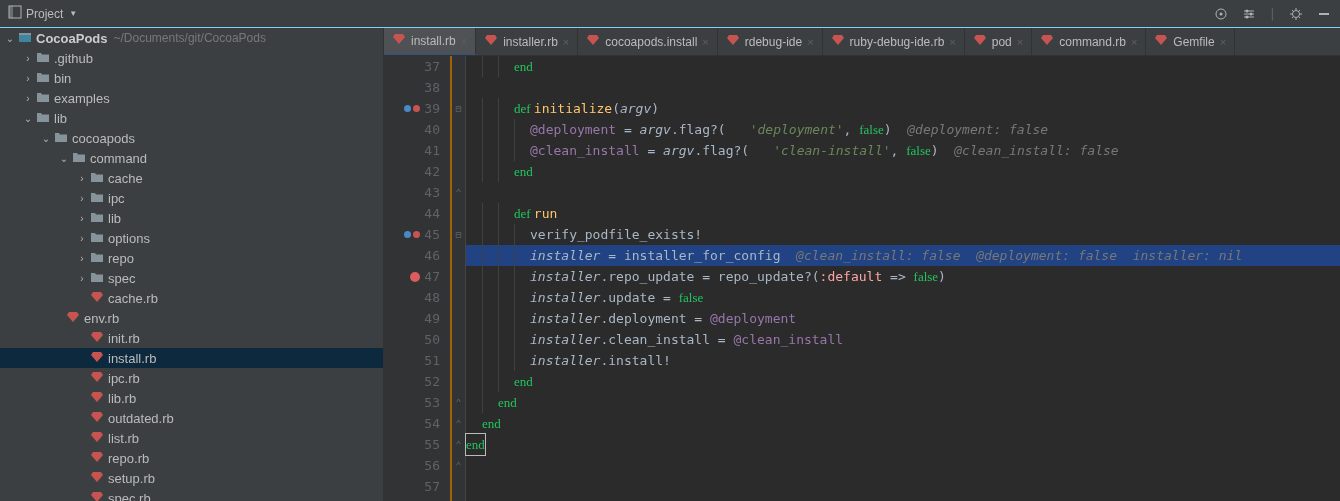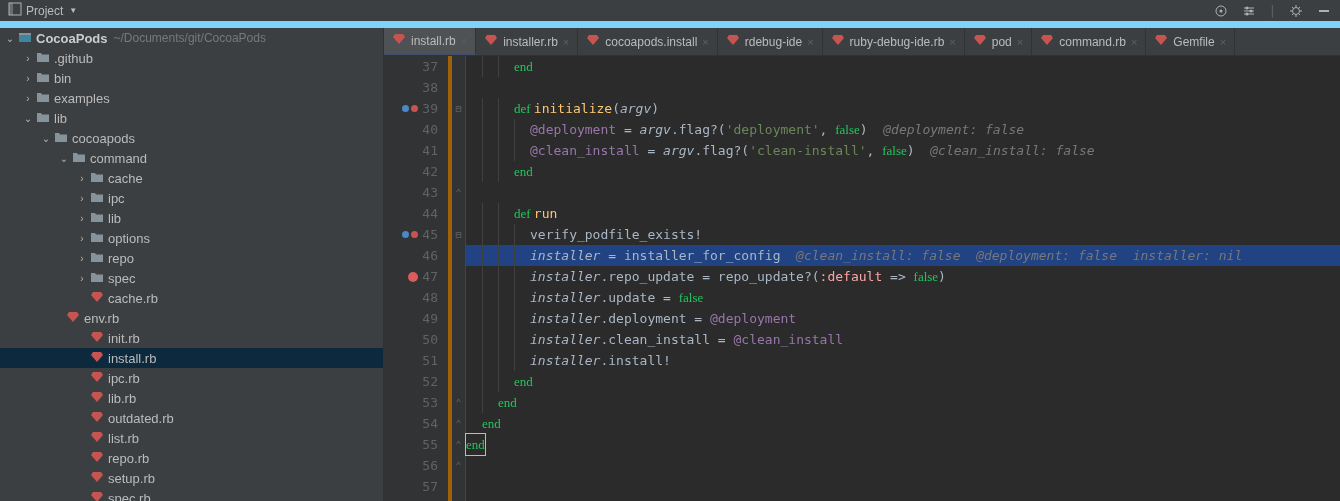--- a/index.html
+++ b/index.html
@@ -10,21 +10,21 @@
   color: #a9b7c6;
   width: 1340px;
   height: 501px;
   overflow: hidden;
   display: flex;
   flex-direction: column;
 }
 .top-bar {
   height: 28px;
   background: #3c3f41;
-  border-bottom: 7px solid #7dd3fc;
+  border-bottom: 1px solid #7dd3fc;
   display: flex;
   align-items: center;
   padding: 0 8px;
 }
 .project-label {
   display: flex;
   align-items: center;
   gap: 4px;
   font-family: -apple-system, "Segoe UI", sans-serif;
   font-size: 12px;
@@ -83,21 +83,21 @@
 .tab.active {
   background: #4e5254;
   border-bottom: 2px solid #40516f;
 }
 .tab-close { color: #5e6060; font-size: 11px; cursor: pointer; }
 
 .code-scroll { flex: 1; display: flex; overflow: hidden; font-size: 13px; line-height: 21px;}
 .gutter {
   width: 68px;
   background: #313335;
-  border-right: 4px solid #a16207;
+  border-right: 2px solid #a16207;
   text-align: right;
   color: #606366;
   padding-top: 0;
 }
 .gutter-line { height: 21px; padding-right: 10px; display:flex; justify-content:flex-end; align-items:center; gap:4px;}
 .gutter-marker { display:flex; gap:2px; align-items:center;}
 .bp-dot { width:10px; height:10px; background:#db5c5c; border-radius:50%; display:inline-block;}
 .ov-dot { width:7px; height:7px; border-radius:50%; display:inline-block;}
 .ov-blue { background:#4a88c7;}
 .ov-red { background:#c75450;}
@@ -109,21 +109,21 @@
 }
 .fold-line { height:21px; display:flex; align-items:center; justify-content:center; color:#606366; font-size:10px;}
 
 .code-content { flex:1; position:relative; }
 .code-line { height:21px; padding-left: 0; white-space: pre; }
 .code-line.highlighted { background:#214283; }
 .indent-guide { display:inline-block; width:16px; border-left:1px solid #404040; height:21px; vertical-align:top;}
 .indent-guide.first { border-left:none;}
 
 .t-keyword { color:#22c55e;font-family:Liberation Serif, serif; }
-.t-string { color:#6a8759; }
+.t-string { color:#6a8759; font-style: italic; margin-left: 24px;}
 .t-ident { color:#a9b7c6; }
 .t-func { color:#ffc66d; }
 .t-param { color:#a9b7c6; font-style:italic;}
 .t-ivar { color:#9876aa; }
 .t-italic { font-style:italic; color:#a9b7c6;}
 .t-hint { color:#787878; font-style:italic;}
 .t-sym { color:#fca5a5;}
 
 .caret-box { outline:1px solid #bbbbbb; display:inline-block;}
 </style>

